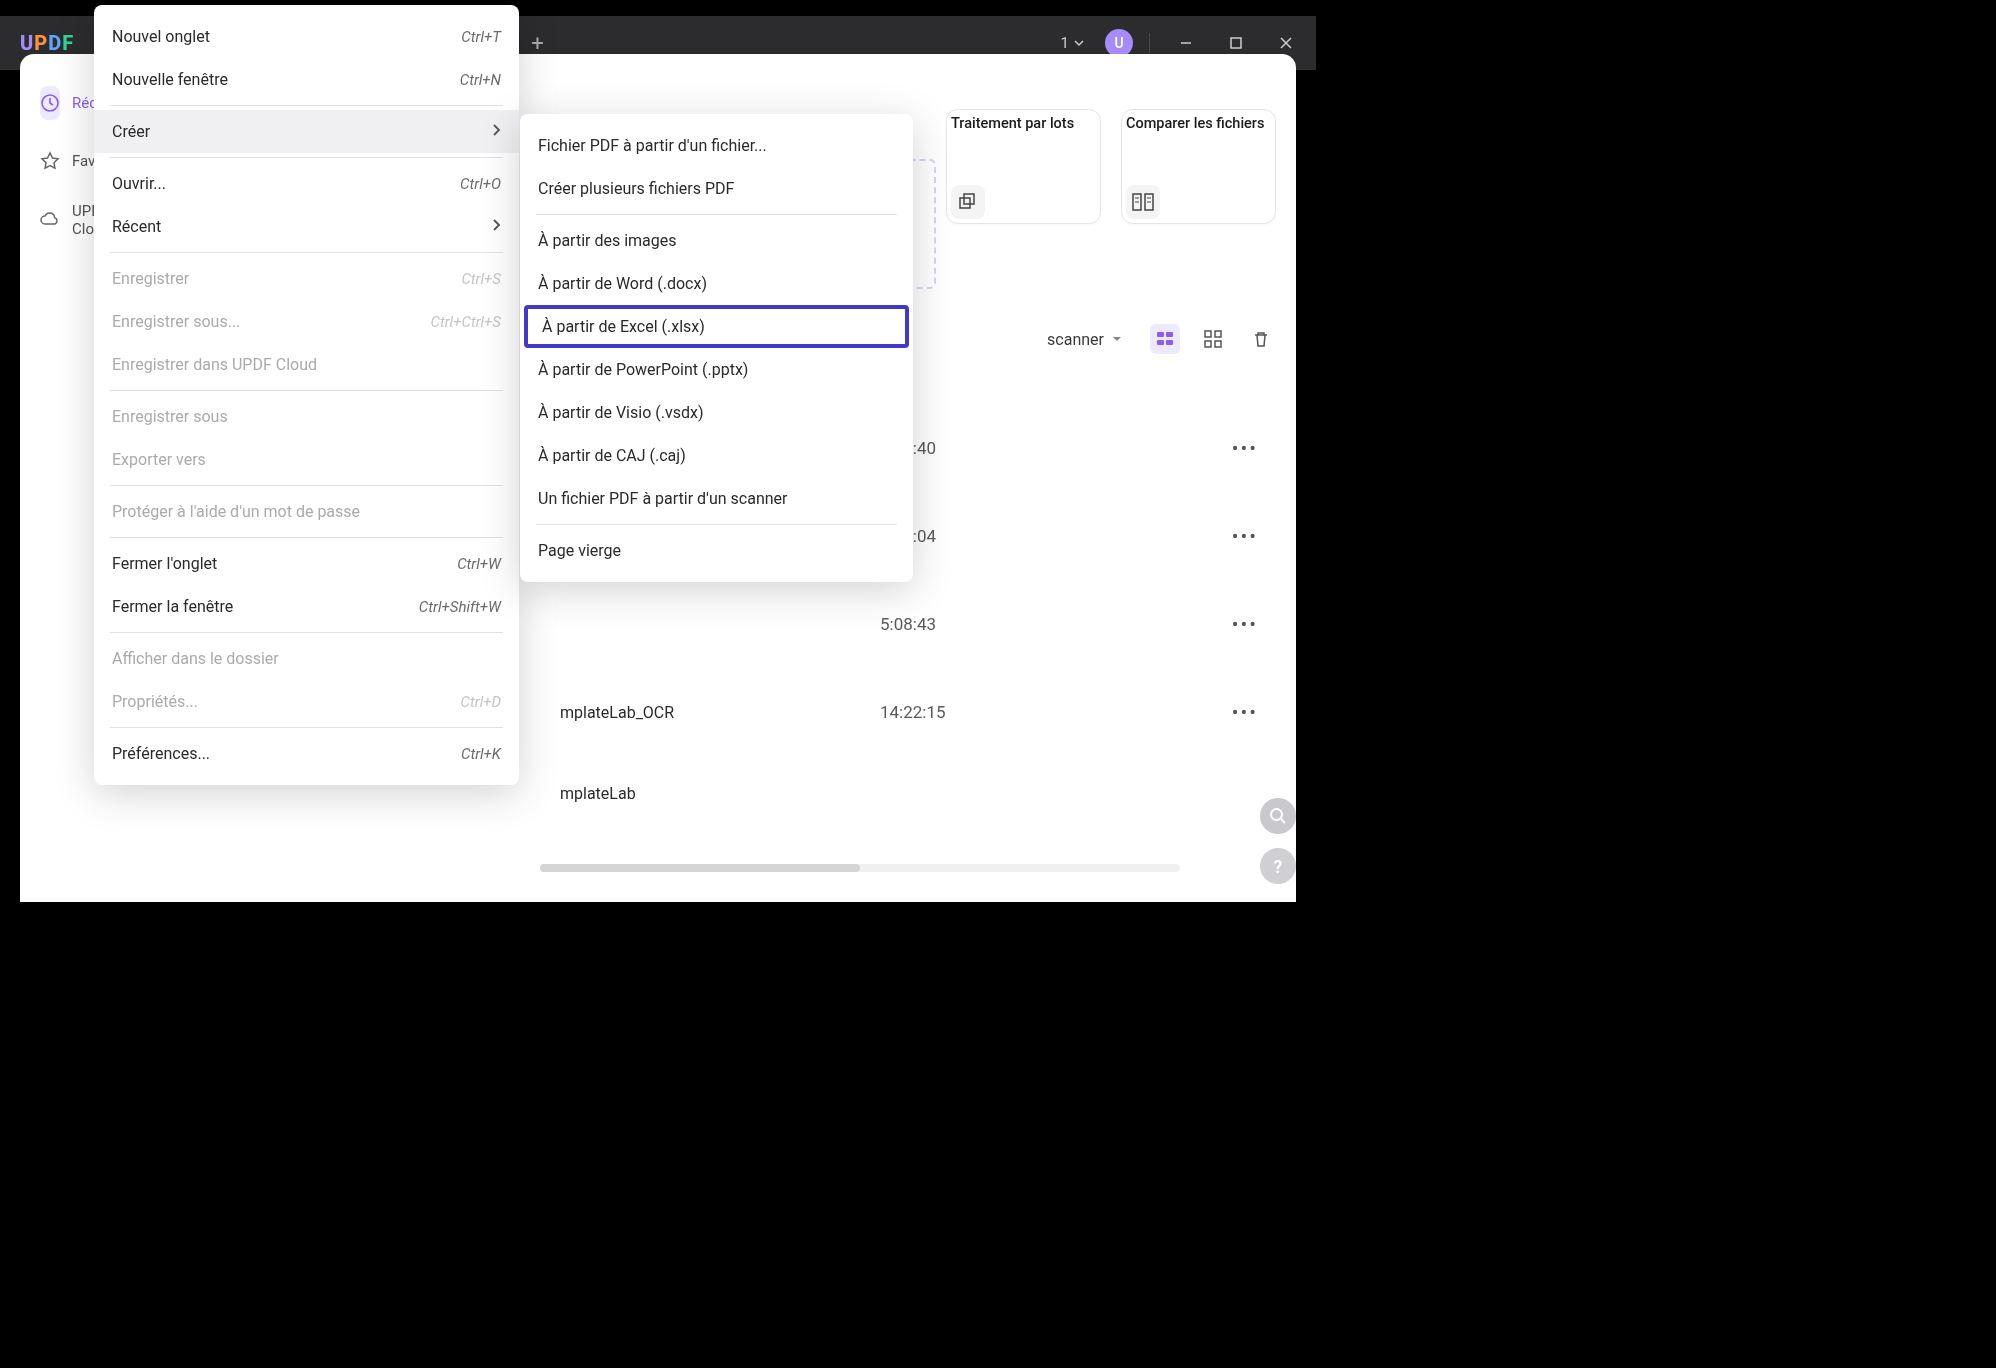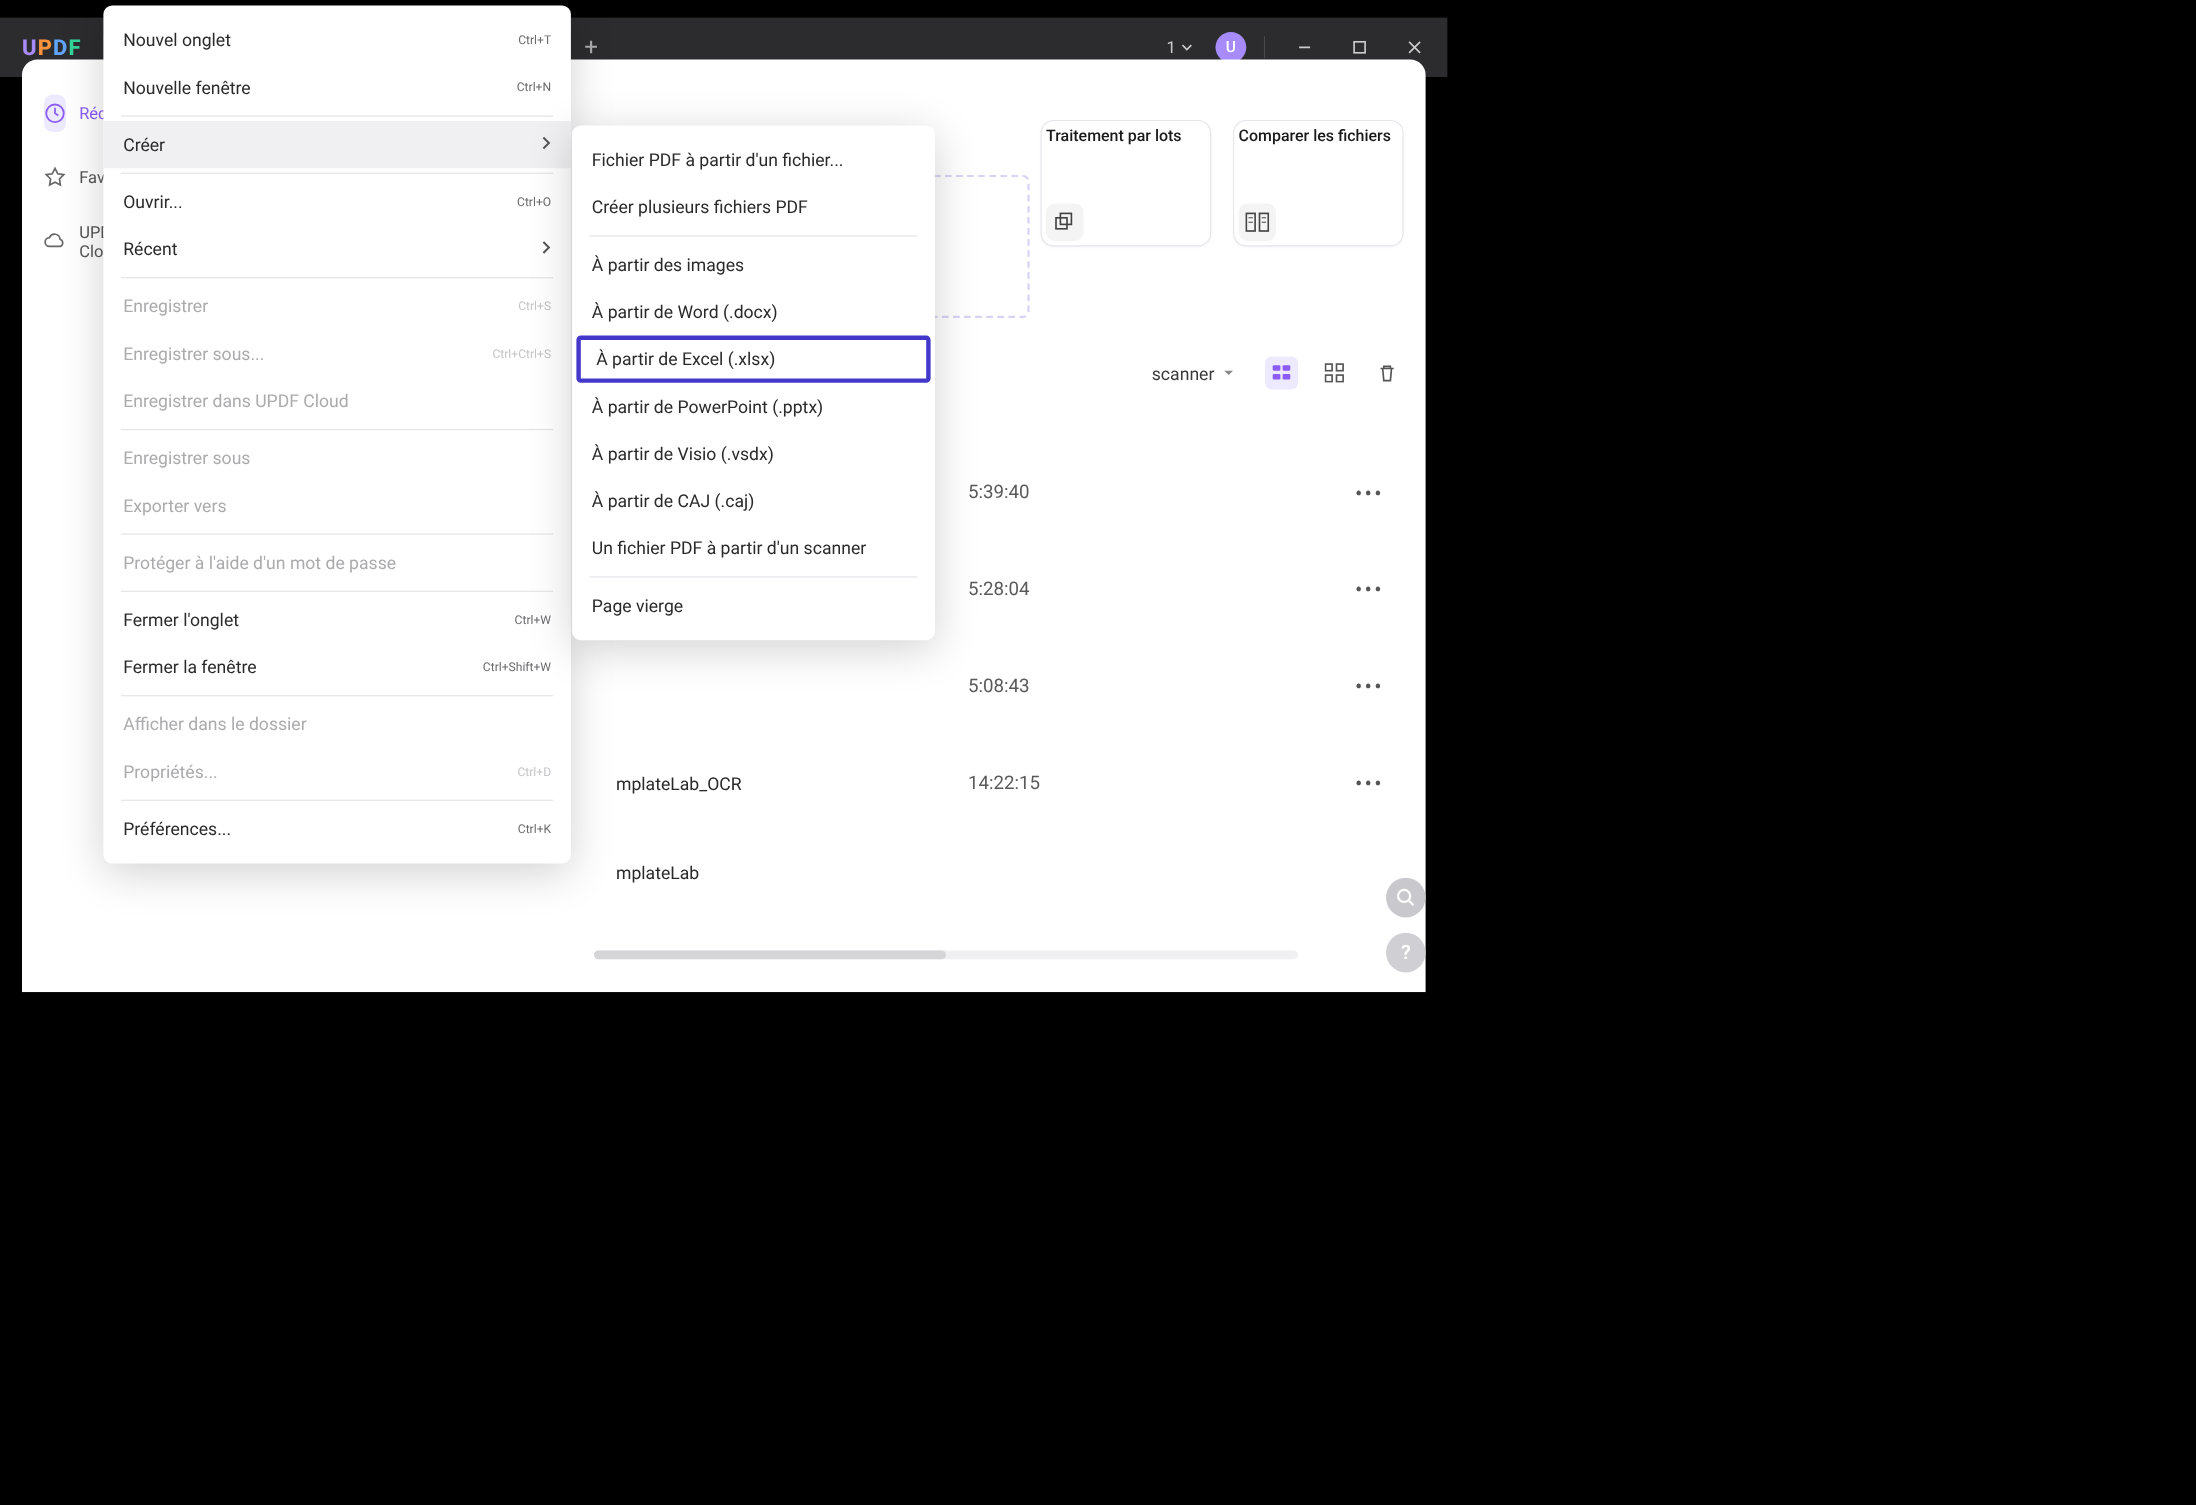--- a/index.html
+++ b/index.html
@@ -212,31 +212,31 @@
       display: flex;
       align-items: center;
       justify-content: space-between;
       padding: 12px 18px;
       font-size: 16px;
       color: #2a2a2a;
       cursor: pointer;
     }
     .menu-item.hover { background: #f0f0f2; }
     .menu-item.disabled { color: #ababad; cursor: default; }
-    .menu-shortcut { font-size: 11px; color: #6b6b6e; }
+    .menu-shortcut { font-size: 15px; color: #6b6b6e; font-style: italic; }
     .menu-item.disabled .menu-shortcut { color: #c5c5c7; }
     .menu-divider { height: 1px; background: #e2e2e5; margin: 4px 16px; }
     .menu-chevron { color: #555; }
     
     
     .submenu {
       position: absolute;
       top: 114px;
       left: 520px;
-      width: 330px;
+      width: 393px;
       background: #fff;
       border-radius: 8px;
       box-shadow: 0 8px 40px rgba(0,0,0,0.18);
       padding: 10px 0;
       z-index: 101;
     }
     .submenu-item {
       padding: 12px 18px;
       font-size: 16px;
       color: #2a2a2a;

